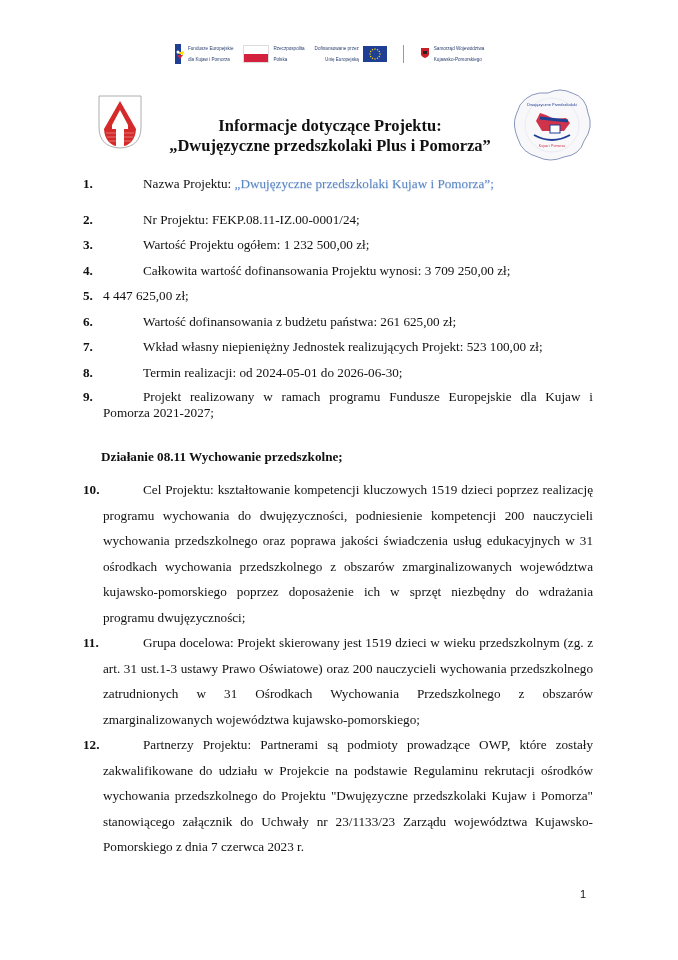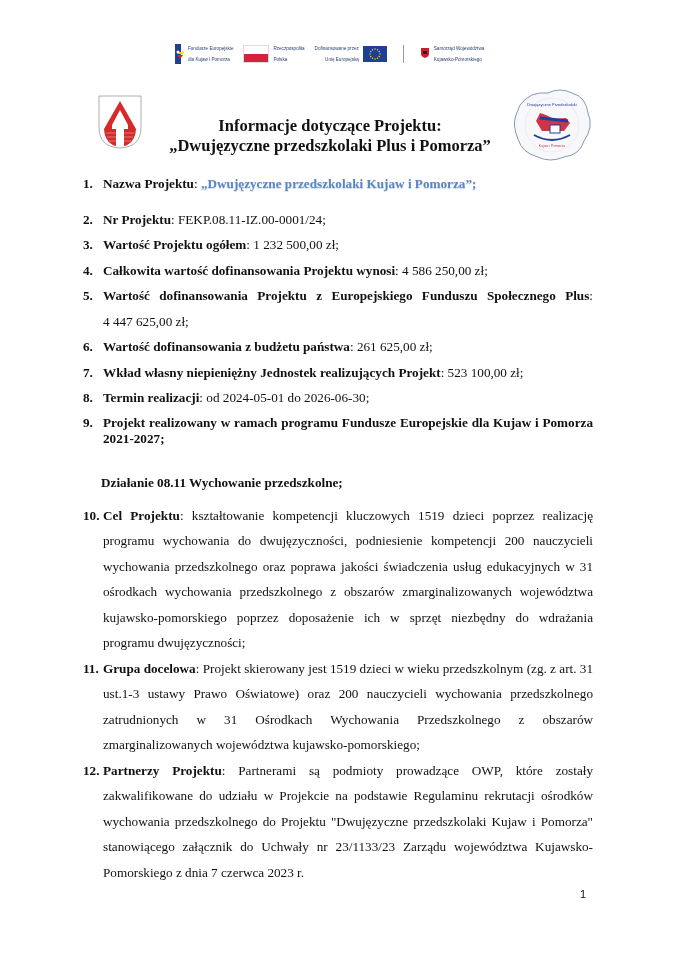--- a/index.html
+++ b/index.html
@@ -24,22 +24,22 @@
     
     .coat { position: absolute; left: 98px; top: 95px; width: 44px; height: 54px; }
     .project-logo { position: absolute; left: 510px; top: 85px; width: 84px; height: 78px; }
     .title { position: absolute; left: 150px; top: 116px; width: 360px; text-align: center;
              font-weight: bold; font-size: 16.5px; line-height: 20px; }
 
     
     .list { position: absolute; left: 83px; top: 171px; width: 510px; font-size: 13.2px; }
     .item { position: relative; padding-left: 20px; line-height: 25.5px; text-align: justify; }
     .item .num { position: absolute; left: 0; top: 0; font-weight: bold; }
-    .item b { font-weight: bold; }
-    .fancy { color: #5b86c4; font-weight: bold;
+    .item b { font-weight: normal; margin-left: 40px; }
+    .fancy { color: #5b86c4; font-weight: normal;
              text-shadow: 0 1px 1px rgba(91,134,196,0.35); }
     .tight { line-height: 16px; padding-top: 4px; }
     .sub { padding-left: 20px; font-weight: bold; line-height: 16px; text-align: justify; }
     .justify-last { text-align-last: justify; }
     .pagenum { position: absolute; left: 580px; top: 888px; font-family: "Liberation Sans", sans-serif; font-size: 11px; }
   </style>
 </head>
 <body>
 
 <div class="page">
@@ -149,26 +149,25 @@
       <b>Nr Projektu</b><span>: </span><span>FEKP.08.11-IZ.00-0001/24;</span>
     </div>
 
     <div class="item">
       <span class="num">3.</span>
       <b>Wartość Projektu ogółem</b><span>: </span><span>1 232 500,00 zł;</span>
     </div>
 
     <div class="item">
       <span class="num">4.</span>
-      <b>Całkowita wartość dofinansowania Projektu wynosi</b><span>: </span><span>4 586 250,00 zł;</span>
+      <b>Całkowita wartość dofinansowania Projektu wynosi</b><span>: </span><span>3 709 250,00 zł;</span>
     </div>
 
     <div class="item">
       <span class="num">5.</span>
-      <div class="justify-last"><b>Wartość dofinansowania Projektu z Europejskiego Funduszu Społecznego Plus</b><span>: </span></div>
       <div>4 447 625,00 zł;</div>
     </div>
 
     <div class="item">
       <span class="num">6.</span>
       <b>Wartość dofinansowania z budżetu państwa</b><span>: </span><span>261 625,00 zł;</span>
     </div>
 
     <div class="item">
       <span class="num">7.</span>

